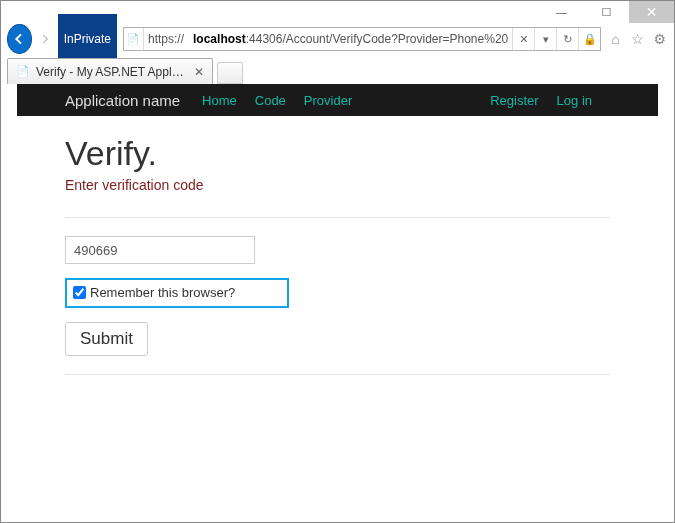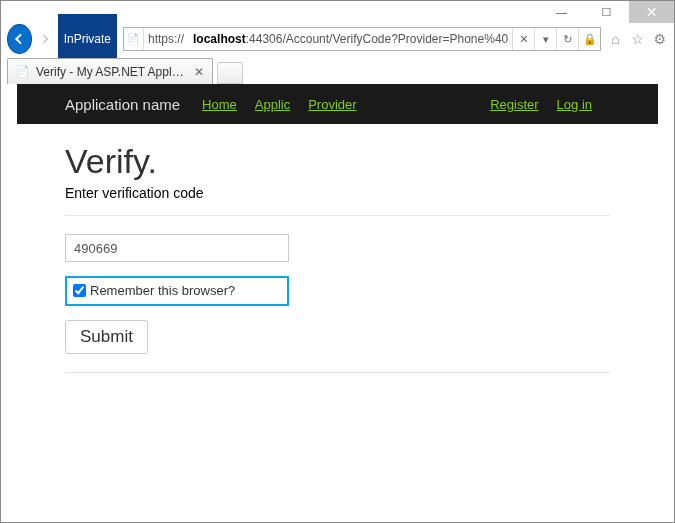--- a/index.html
+++ b/index.html
@@ -26,31 +26,31 @@
   
   .tabrow { height: 30px; background: #fff; display: flex; align-items: flex-end; padding-left: 6px; border-bottom: 1px solid transparent; }
   .tab { display: flex; align-items: center; height: 26px; border: 1px solid #aaa; border-bottom: none; background: linear-gradient(#fdfdfd,#ececec); padding: 0 6px 0 8px; gap: 6px; border-radius: 2px 2px 0 0; max-width: 212px;}
   .tab-favicon { width: 14px; height: 14px; font-size: 11px; color: #4a8; display:flex; align-items:center; justify-content:center;}
   .tab-title { font-size: 12px; color: #333; white-space: nowrap; overflow: hidden; text-overflow: ellipsis; max-width: 150px; }
   .tab-close { font-size: 12px; color: #666; padding: 0 2px;}
   .tab-new { width: 26px; height: 22px; margin-left: 4px; border: 1px solid #ccc; background: linear-gradient(#fdfdfd,#ececec); margin-bottom: 0px; border-radius: 2px 2px 0 0;}
   
   
   .page { position: absolute; left: 17px; right: 17px; top: 84px; bottom: 16px; background: #fff; overflow: hidden; }
-  .navbar { background: #1a1a1a; color: #999; height: 40px; display: flex; align-items: center; padding: 0 48px; font-size: 13px; }
+  .navbar { background: #1a1a1a; color: #999; height: 32px; display: flex; align-items: center; padding: 0 48px; font-size: 13px; }
   .brand { color: #ddd; font-size: 15px; margin-right: 22px; }
-  .navlink { color: #84cc16; margin-right: 18px; cursor: pointer; text-decoration: underline; }
+  .navlink { color: #14b8a6; margin-right: 18px; cursor: pointer; }
   .navspacer { flex: 1; }
   
   .content { padding: 18px 48px; color: #333; }
   h2.hd { font-size: 34px; font-weight: 400; color: #333; margin-bottom: 4px; }
-  .sub { font-size: 14px; color: #000000; margin-bottom: 14px; }
+  .sub { font-size: 14px; color: #7f1d1d; margin-bottom: 24px; }
   hr.sep { border: 0; border-top: 1px solid #e5e5e5; margin: 0 0 18px 0;}
   .lbl { font-weight: bold; font-size: 13px; display: block; margin-bottom: 4px; }
-  .txt { width: 224px; height: 28px; border: 1px solid #ccc; padding: 4px 8px; font-size: 13px; color: #555; margin-bottom: 14px; display:block;}
+  .txt { width: 190px; height: 28px; border: 1px solid #ccc; padding: 4px 8px; font-size: 13px; color: #555; margin-bottom: 14px; display:block;}
   .chkrow { display: inline-flex; align-items: center; gap: 4px; padding: 2px 4px; }
   .chkrow input { width: 13px; height: 13px; }
   .chkrow label { font-size: 13px; }
   .highlight-box { border: 2px solid #0ea5e9; display: inline-block; padding: 3px 48px 3px 2px; margin-bottom: 14px;}
   .btn { border: 1px solid #ccc; background: #fff; padding: 6px 14px; font-size: 17px; color: #333; border-radius: 3px; cursor: pointer; }
   hr.sep2 { border: 0; border-top: 1px solid #e5e5e5; margin: 18px 0 0 0;}
 </style>
 </head>
 <body>
 
@@ -73,21 +73,21 @@
       </svg>
   </div>
   <div class="nav-fwd">
     <svg width="14" height="14" viewBox="0 0 24 24" fill="none" stroke="#bbb" stroke-width="2">
         <path d="M9 5 L16 12 L9 19"></path>
       </svg>
   </div>
   <span class="inprivate">InPrivate</span>
   <div class="url-wrap">
     <div class="url-icon">📄</div>
-    <div class="url-text"><span>https://</span><b>localhost</b><span>:44306/Account/VerifyCode?Provider=Phone%40</span></div>
+    <div class="url-text"><span>https://</span><b>localhost</b><span>:44306/Account/VerifyCode?Provider=Phone%20</span></div>
     <div class="url-btn">✕</div>
     <div class="url-btn">▾</div>
     <div class="url-btn">↻</div>
     <div class="url-btn">🔒</div>
   </div>
   <div class="chrome-icon">⌂</div>
   <div class="chrome-icon">☆</div>
   <div class="chrome-icon">⚙</div>
 </div>
 
@@ -97,21 +97,21 @@
     <span class="tab-title">Verify - My ASP.NET Applic...</span>
     <span class="tab-close">✕</span>
   </div>
   <div class="tab-new"></div>
 </div>
 
 <div class="page">
   <div class="navbar">
     <span class="brand">Application name</span>
     <span class="navlink">Home</span>
-    <span class="navlink">Applic</span>
+    <span class="navlink">Code</span>
     <span class="navlink">Provider</span>
     <span class="navspacer"></span>
     <span class="navlink">Register</span>
     <span class="navlink">Log in</span>
   </div>
   <div class="content">
     <h2 class="hd">Verify.</h2>
     <div class="sub">Enter verification code</div>
     <hr class="sep">
     <input class="txt" type="text" value="490669" style="">

